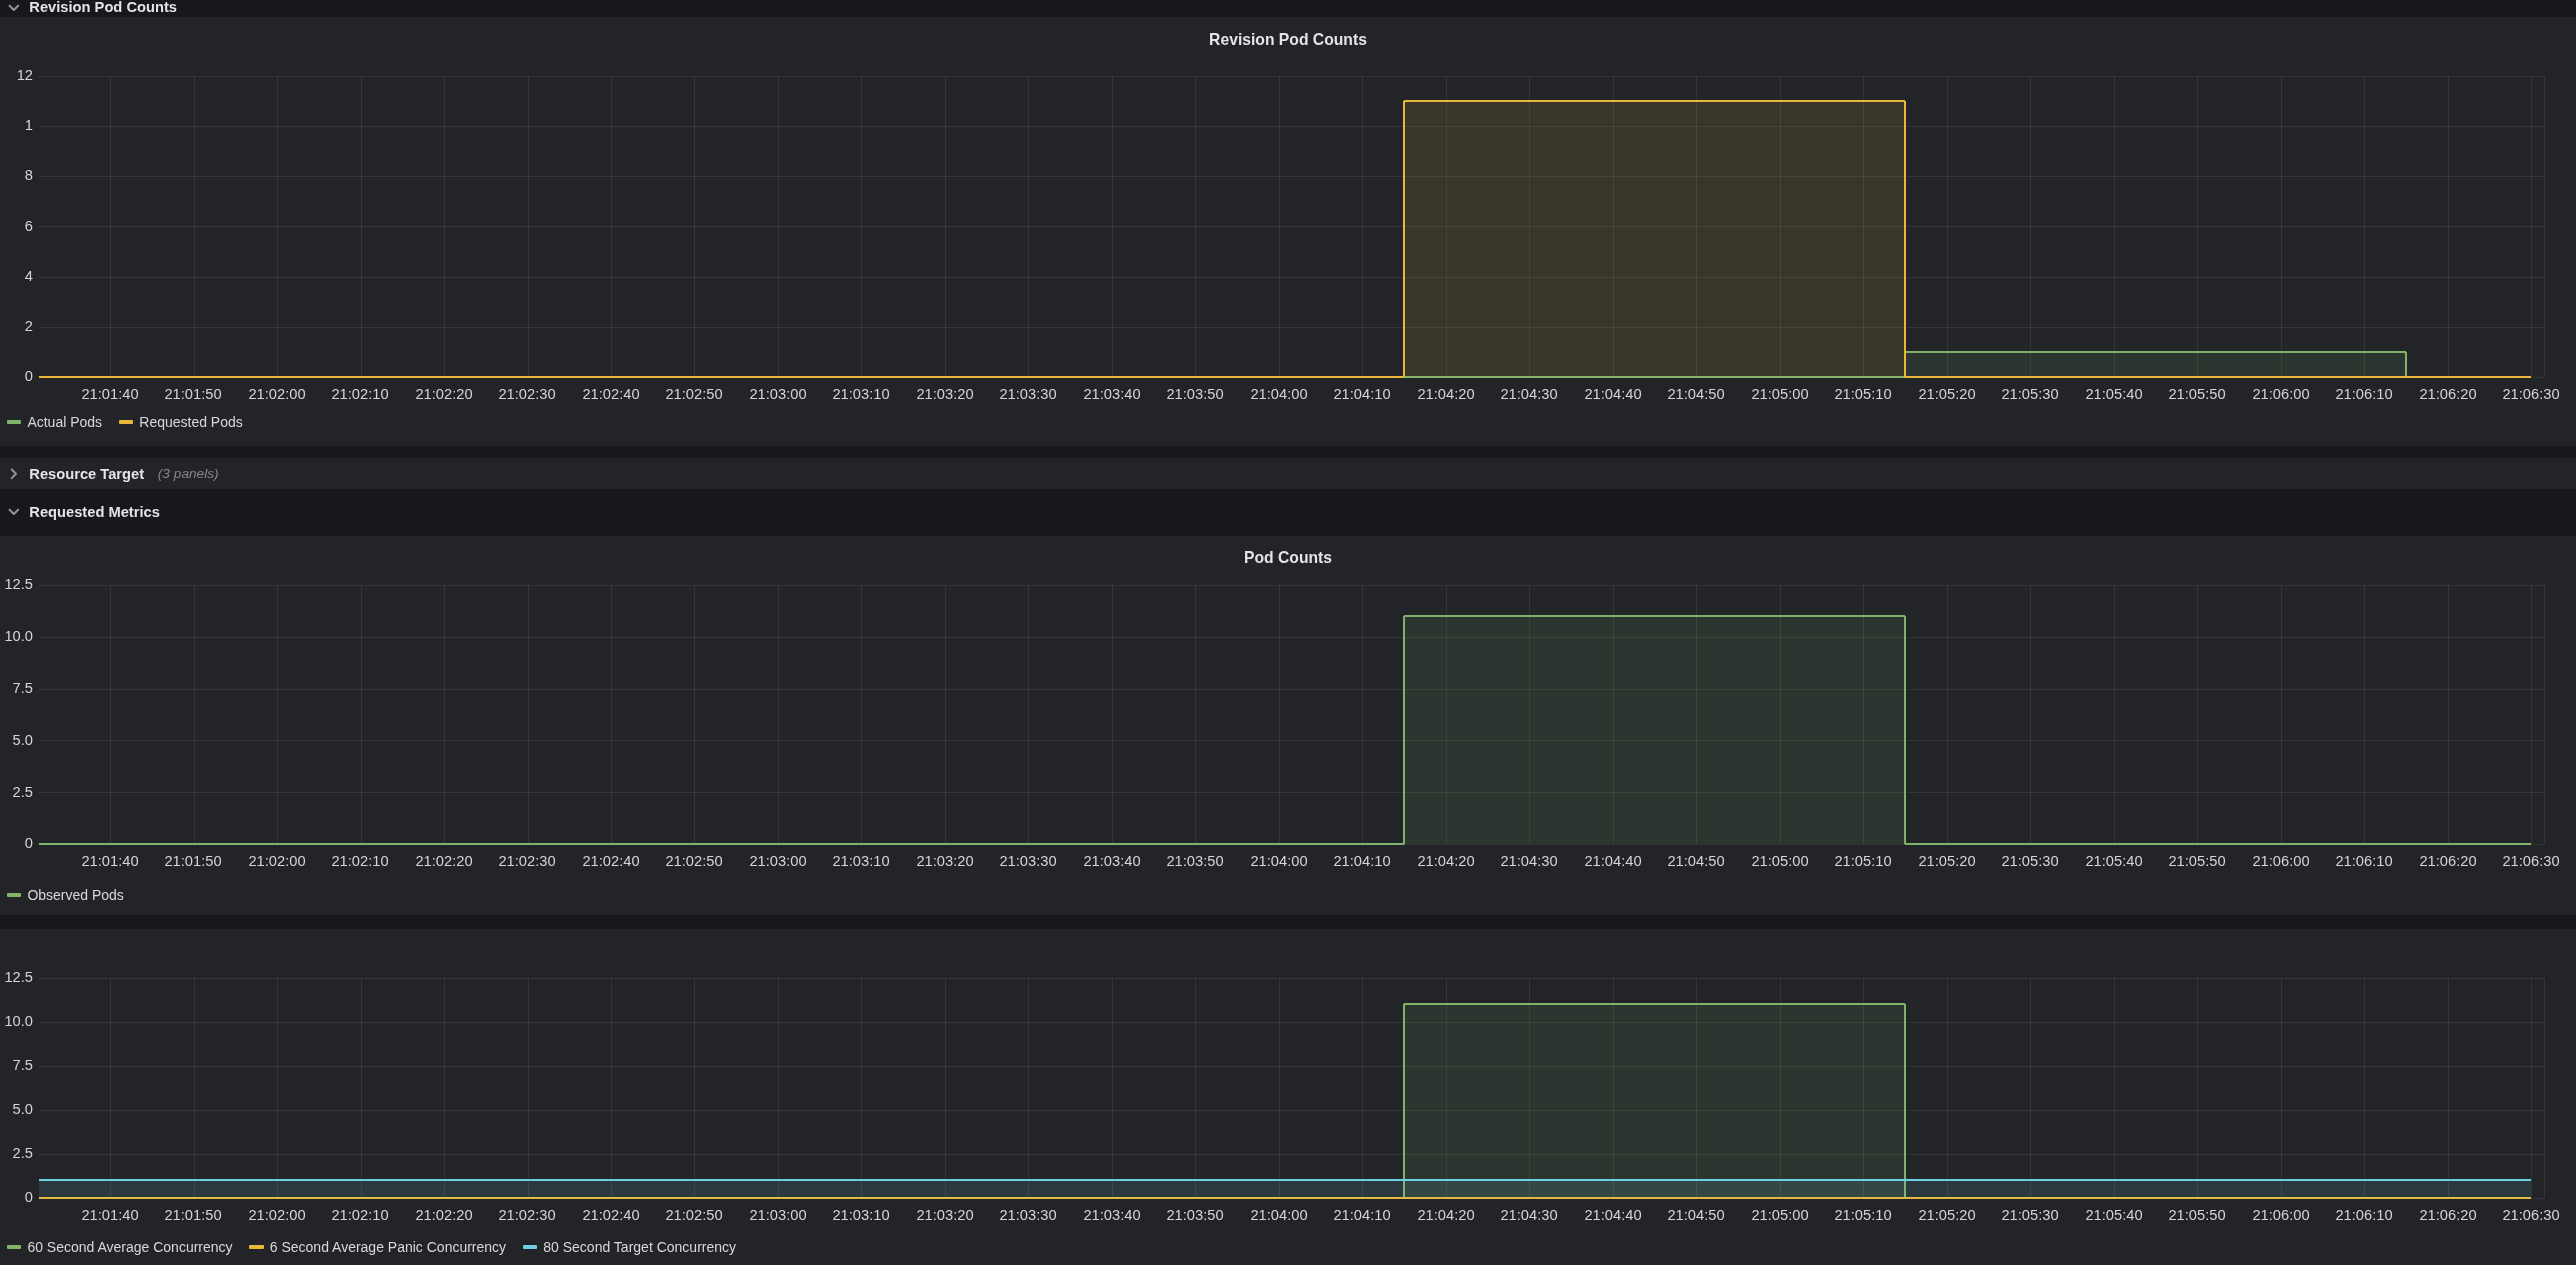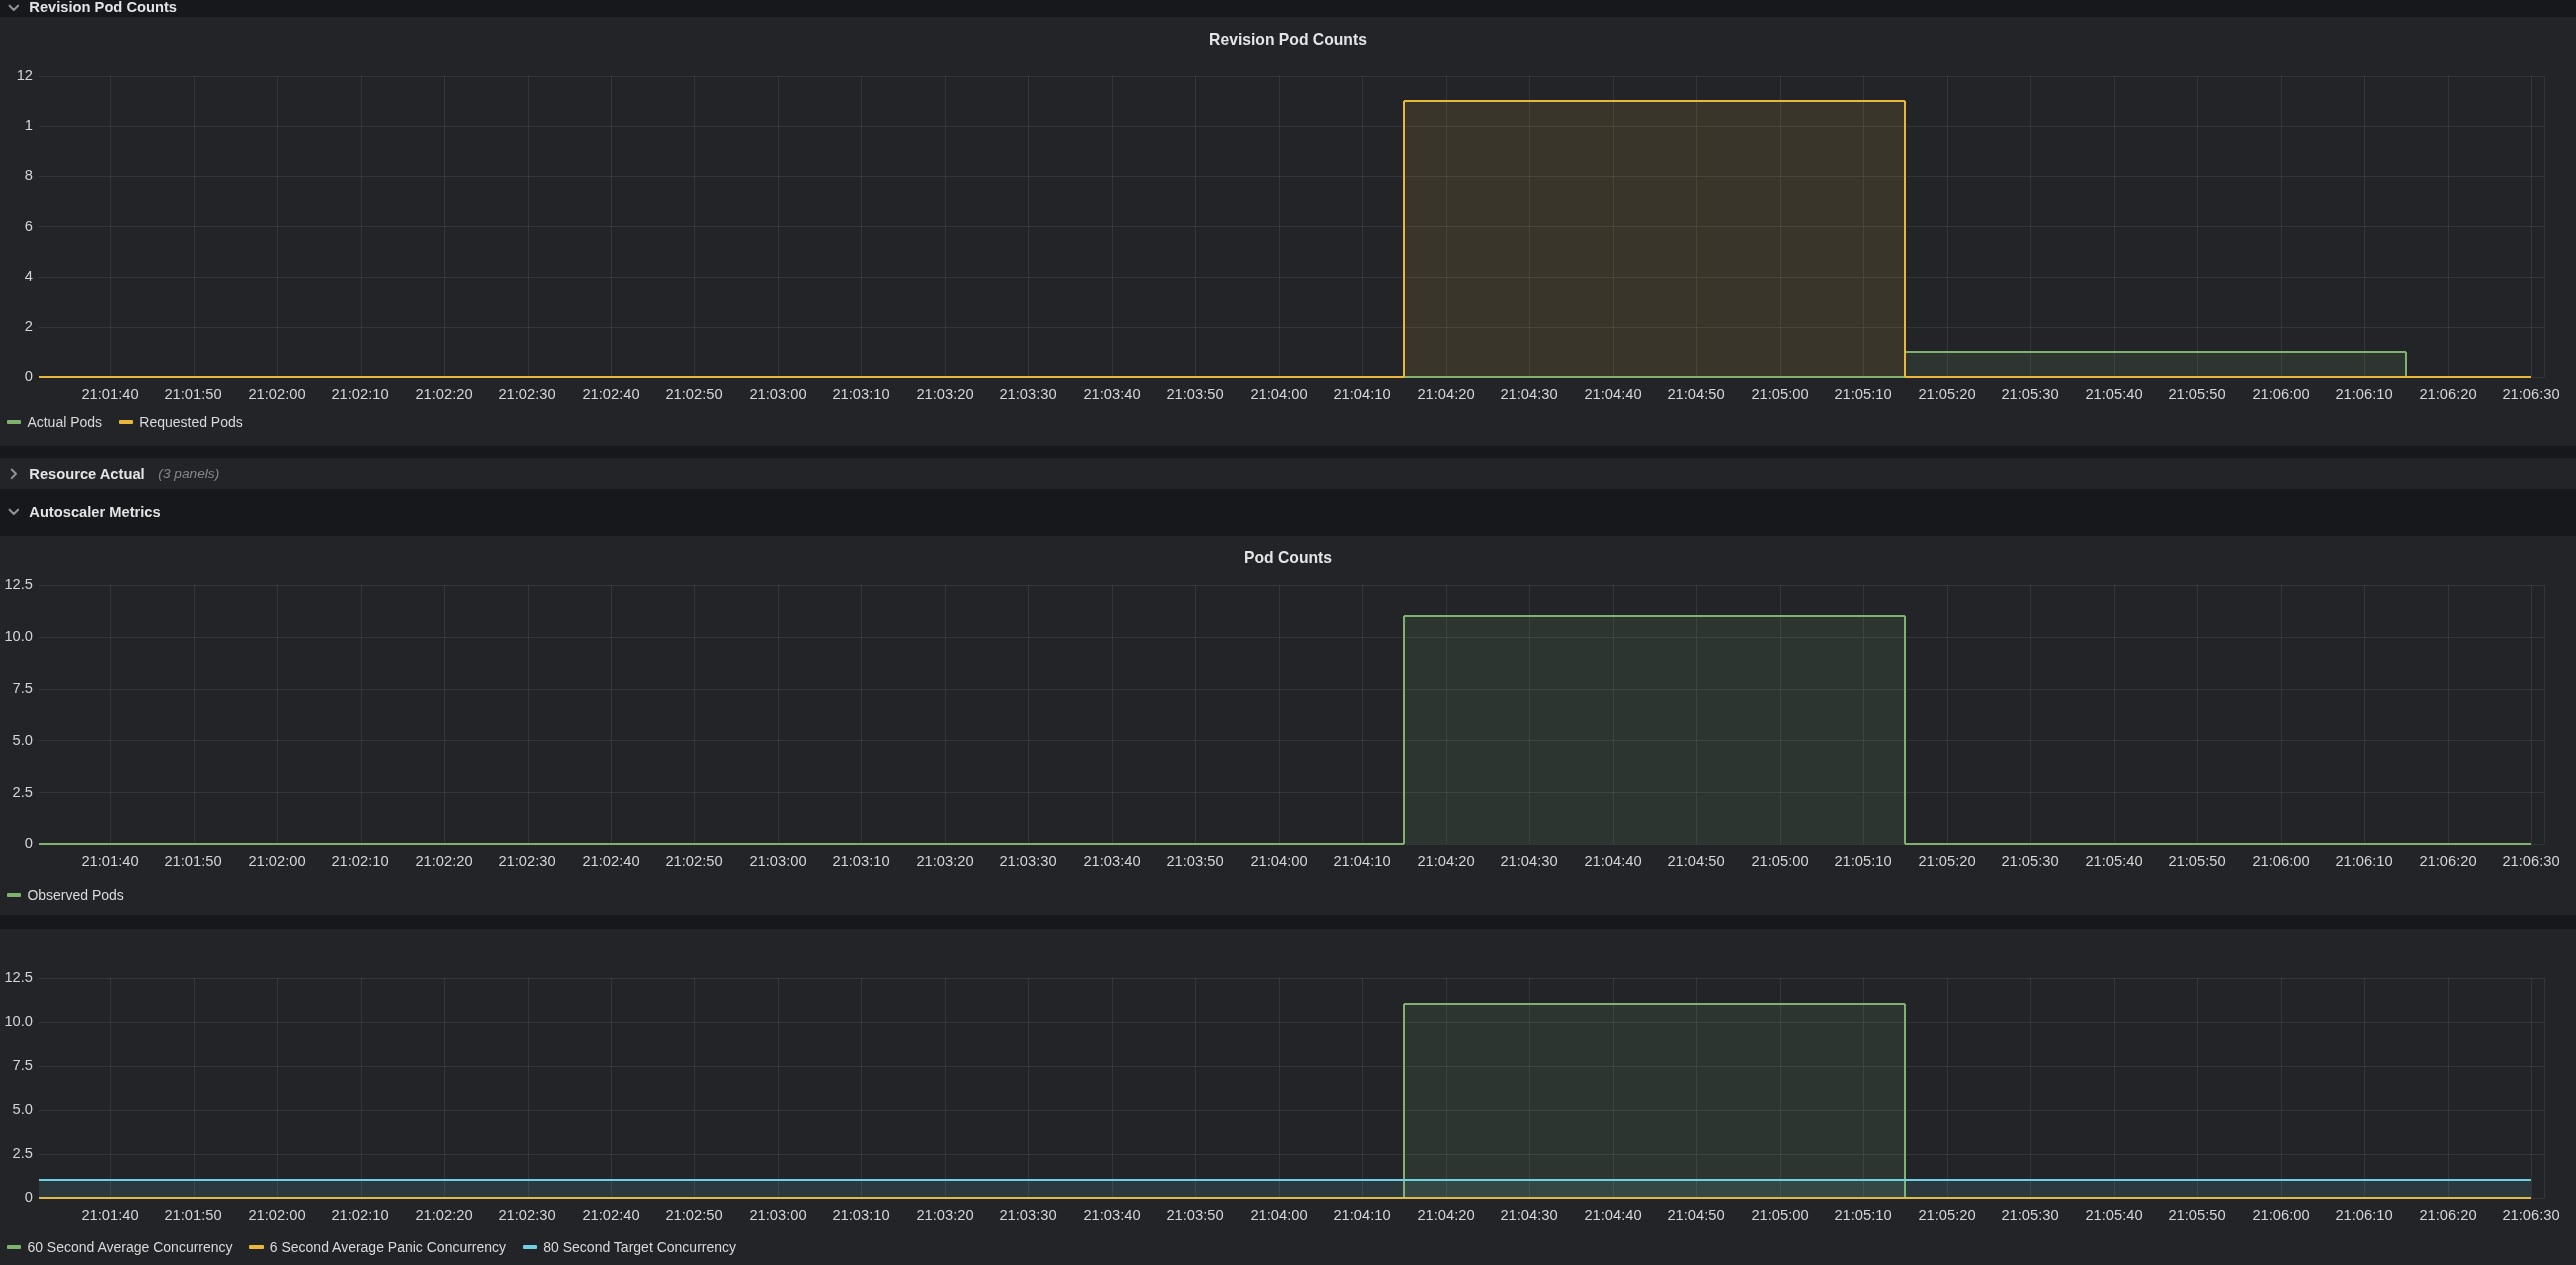--- a/index.html
+++ b/index.html
@@ -164,29 +164,29 @@
           <span class="legend-label">Requested Pods</span>
         </div>
       </div>
       <div class="plot-hotspot" style="left: 39px; top: 59px; width: 2505px; height: 301px;"></div>
     </section>
 
   <div class="row-header row-collapsed">
     <svg class="chev" width="13.7" height="13.7" viewBox="0 0 16 16">
       <path d="M5.5 3 L10.5 8 L5.5 13" stroke="#8f9296" stroke-width="2.4" fill="none" stroke-linecap="round" stroke-linejoin="round"></path>
     </svg>
-    <span class="row-title">Resource Actual</span>
+    <span class="row-title">Resource Target</span>
     <span class="row-note">(3 panels)</span>
   </div>
 
   <div class="row-header row-exp2">
     <svg class="chev" width="13.7" height="13.7" viewBox="0 0 16 16">
       <path d="M3 5.5 L8 10.5 L13 5.5" stroke="#8f9296" stroke-width="2.4" fill="none" stroke-linecap="round" stroke-linejoin="round"></path>
     </svg>
-    <span class="row-title">Autoscaler Metrics</span>
+    <span class="row-title">Requested Metrics</span>
   </div>
 
   <section class="panel" id="panel-1">
     <div class="panel-title">
       <span>Pod Counts</span>
     </div>
   <div class="gridline-h" style="left: 39px; width: 2505px; top: 308px;"></div>
       <div class="ytick" style="left: 0px; top: 299px;">0</div>
       <div class="gridline-h" style="left: 39px; width: 2505px; top: 256px;"></div>
       <div class="ytick" style="left: 0px; top: 248px;">2.5</div>

